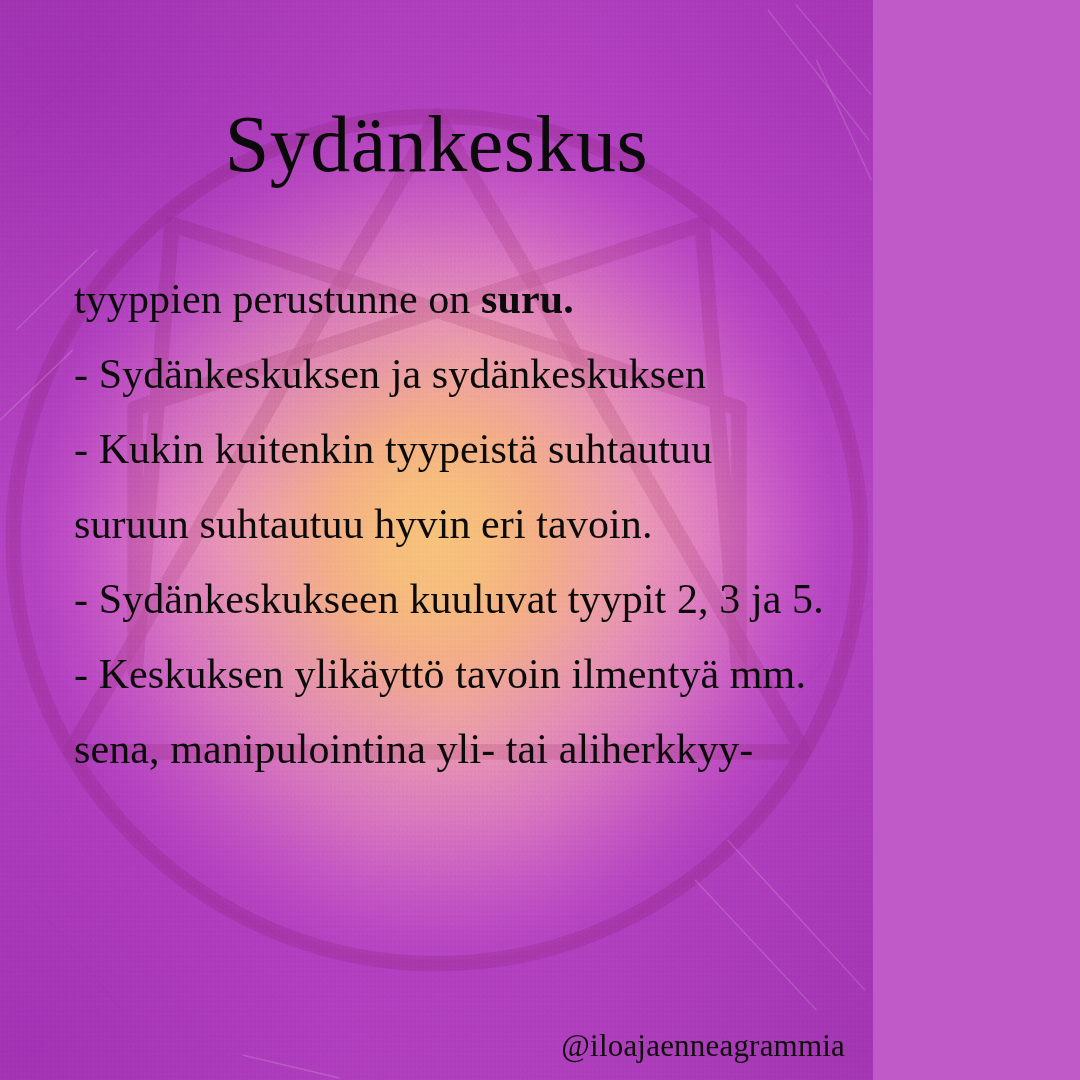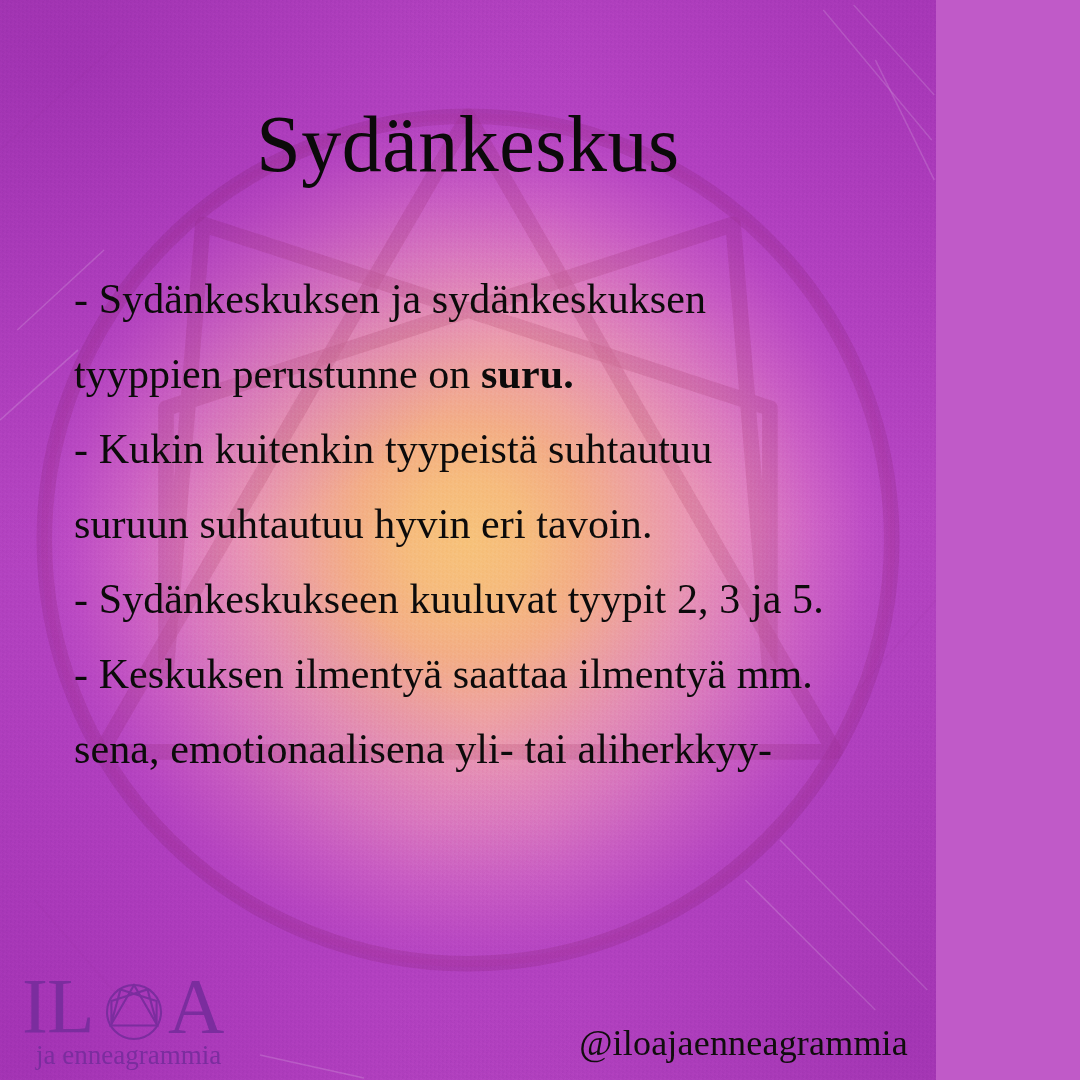--- a/index.html
+++ b/index.html
@@ -3,22 +3,23 @@
 <meta charset="utf-8">
 <title>Sydänkeskus</title>
 <style>
   html,body{margin:0;padding:0;}
   body{
     width:1080px;height:1080px;overflow:hidden;
     font-family:"Liberation Serif", serif;
     background:#c05ac8;
   }
   #card{
-    position:relative;width:936px;height:1080px;overflow:hidden;
+    position:relative;width:860px;height:1080px;overflow:hidden;
     isolation:isolate;
+    padding-left:13px;
   }
 
   
   .bg-base{
     position:absolute;inset:0;
     background:
       radial-gradient(ellipse 46% 40% at 50% 50%,
           #f7c27a 0%,
           #f6bb7d 14%,
           #f3ad86 27%,
@@ -93,21 +94,21 @@
 
   
   .logo{
     position:absolute;left:22px;bottom:8px;
     width:236px;height:106px;
   }
   .logo svg{display:block;width:100%;height:100%;}
 
   .handle{
     position:absolute;right:28px;bottom:16px;
-    font-size:36px;color:#100d0d;
+    font-size:31px;color:#100d0d;
     letter-spacing:.2px;
   }
 </style>
 </head>
 <body>
 
 <div id="card">
 
   <div class="bg-base"></div>
   <div class="bg-corner-dark"></div>
@@ -147,40 +148,26 @@
       </g>
     </svg>
   </div>
   <div class="vignette"></div>
 
   <div class="content">
 
     <div class="title">Sydänkeskus</div>
 
     <div class="body-lines">
+      <div class="bline"><span>tyyppien perustunne on </span><b>suru.</b></div>
       <div class="bline"><span>- Sydänkeskuksen ja sydänkeskuksen</span><b></b></div>
-      <div class="bline"><span>tyyppien perustunne on </span><b>suru.</b></div>
       <div class="bline"><span>- Kukin kuitenkin tyypeistä suhtautuu</span><b></b></div>
       <div class="bline"><span>suruun suhtautuu hyvin eri tavoin.</span><b></b></div>
       <div class="bline"><span>- Sydänkeskukseen kuuluvat tyypit 2, 3 ja 5.</span><b></b></div>
-      <div class="bline"><span>- Keskuksen ilmentyä saattaa ilmentyä mm.</span><b></b></div>
-      <div class="bline"><span>sena, emotionaalisena yli- tai aliherkkyy-</span><b></b></div>
+      <div class="bline"><span>- Keskuksen ylikäyttö tavoin ilmentyä mm.</span><b></b></div>
+      <div class="bline"><span>sena, manipulointina yli- tai aliherkkyy-</span><b></b></div>
     </div>
 
-    <div class="logo">
-      <svg viewBox="0 0 236 106" xmlns="http://www.w3.org/2000/svg">
-        <text id="lg-left" x="0" y="66" font-family="Liberation Serif, serif" font-size="78" fill="#7b2d9e" letter-spacing="-1">IL</text>
-        <g transform="translate(84,18)">
-          <g fill="none" stroke="#7b2d9e" stroke-width="2.1">
-            <circle cx="28" cy="28" r="27"></circle>
-            <polygon points="28,1 51.4,41.5 4.6,41.5"></polygon>
-            <polygon points="14.5,5.4 50.6,17.1 50.6,38.9 41.5,5.4 5.4,17.1 5.4,38.9"></polygon>
-          </g>
-        </g>
-        <text id="lg-right" x="146" y="66" font-family="Liberation Serif, serif" font-size="78" fill="#7b2d9e">A</text>
-        <text id="lg-tag" x="14" y="98" font-family="Liberation Serif, serif" font-size="27" fill="#7b2d9e">ja enneagrammia</text>
-      </svg>
-    </div>
 
     <div class="handle">@iloajaenneagrammia</div>
 
   </div>
 </div>
 
 </body></html>

